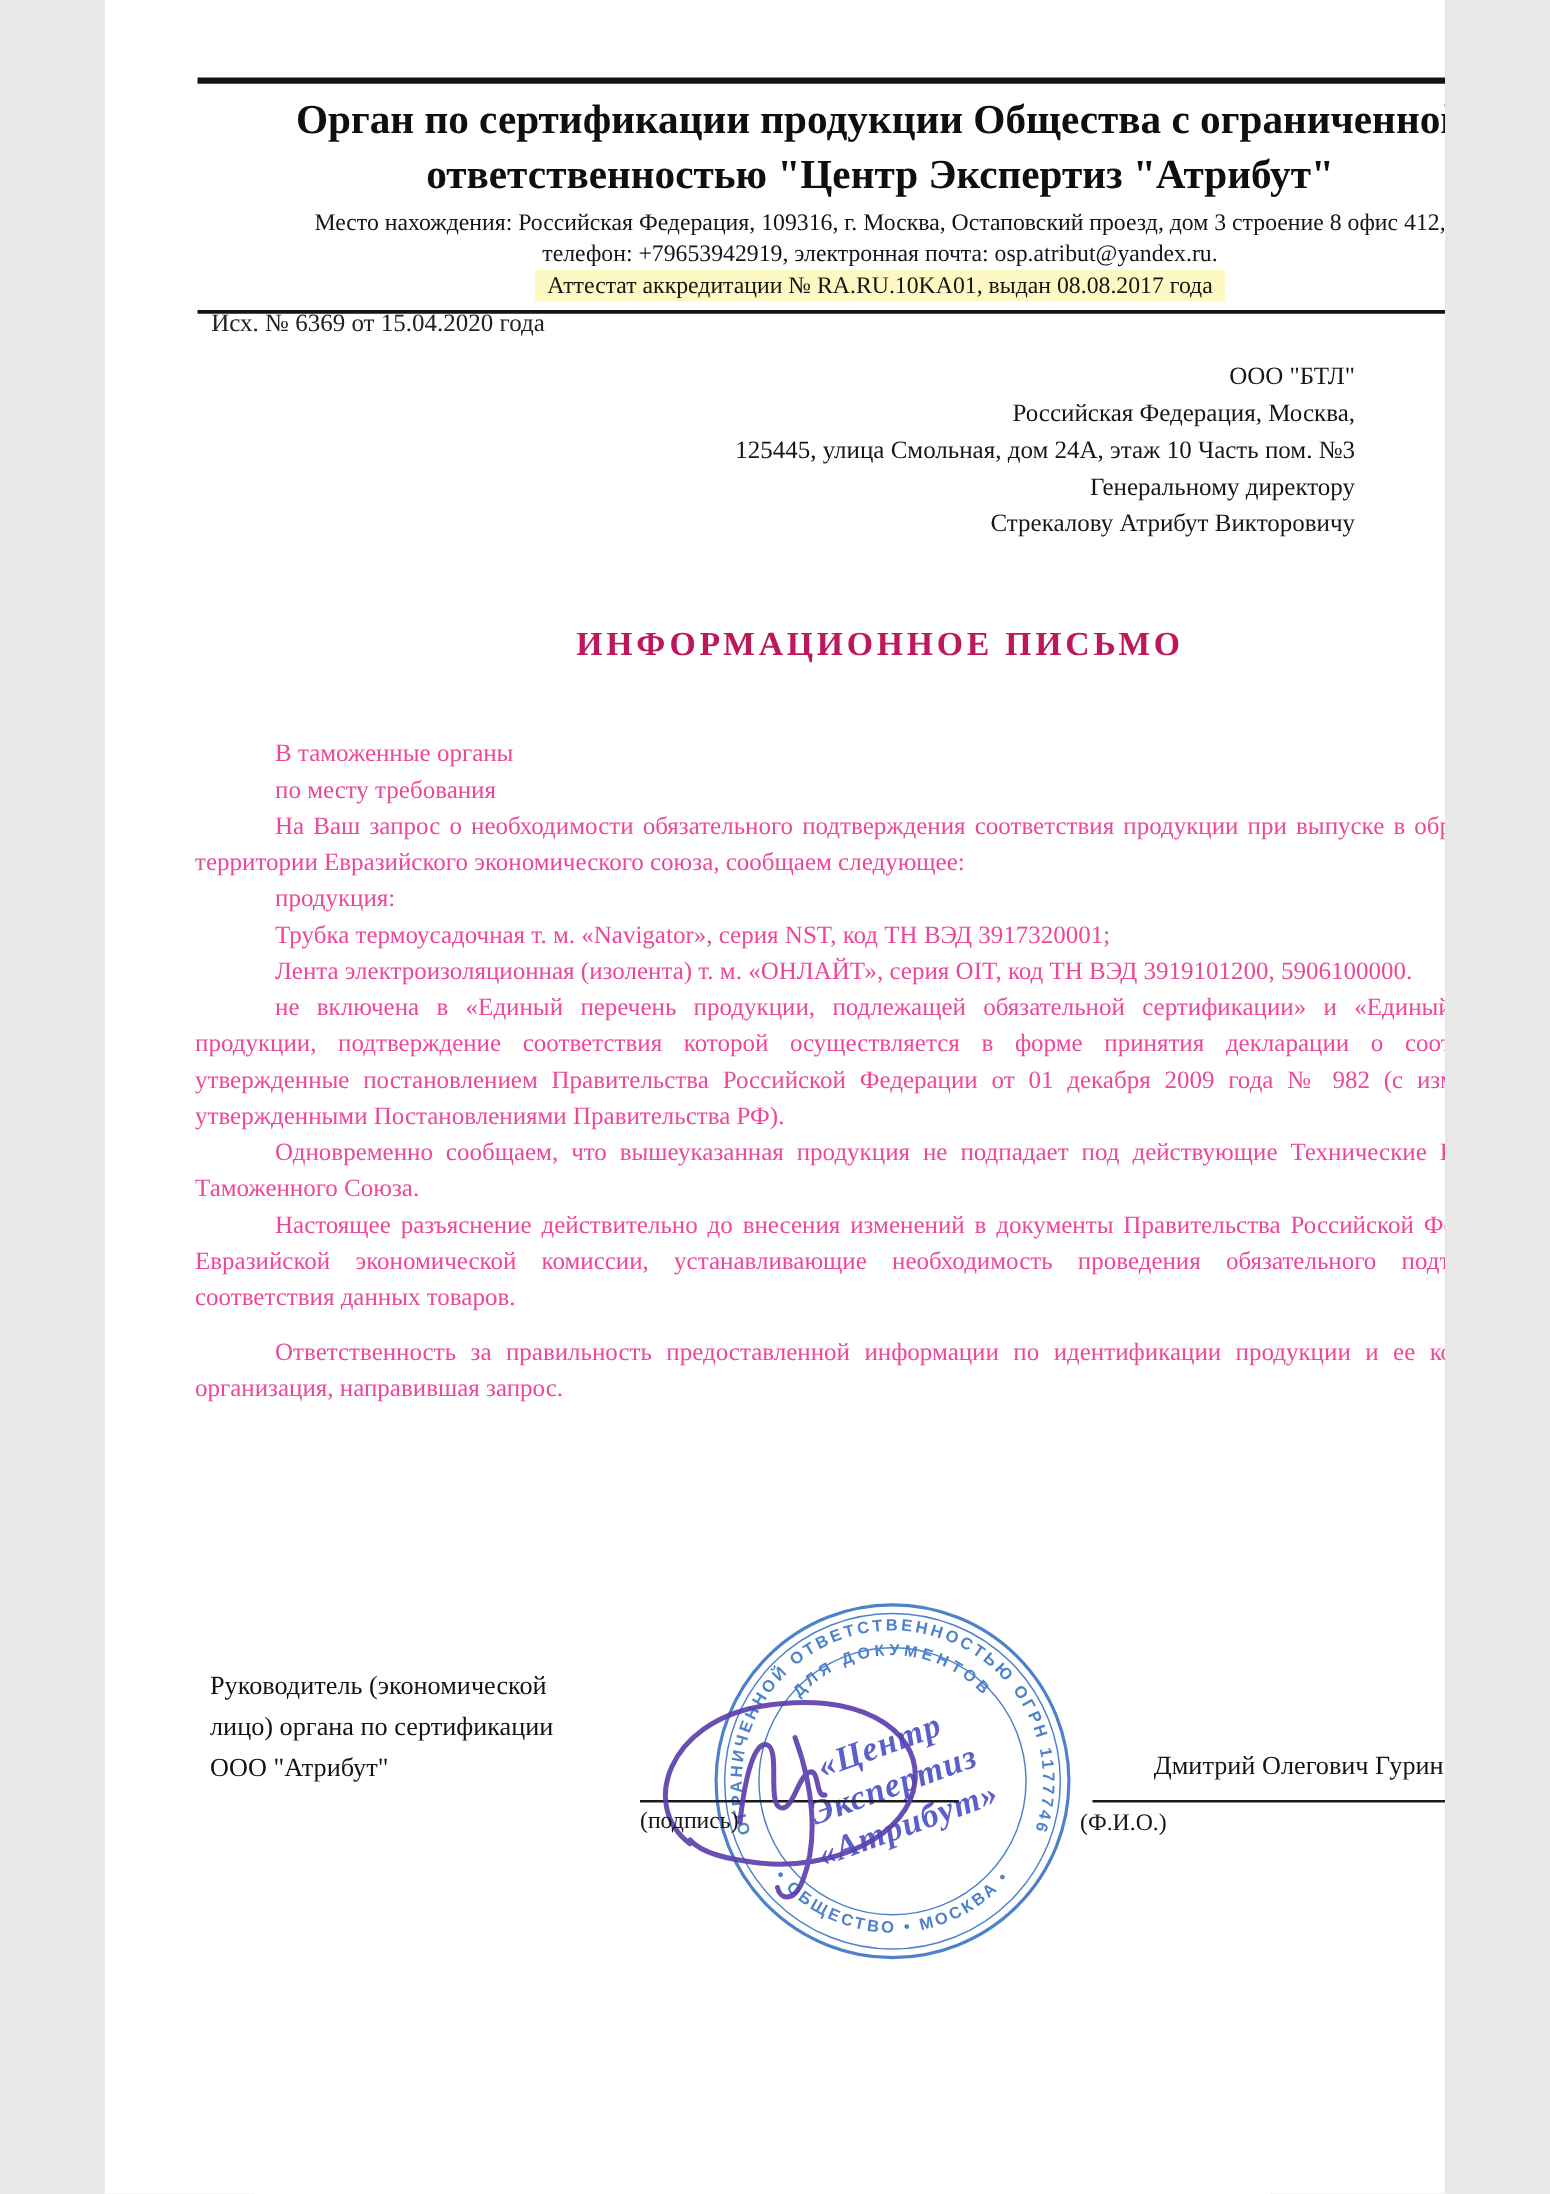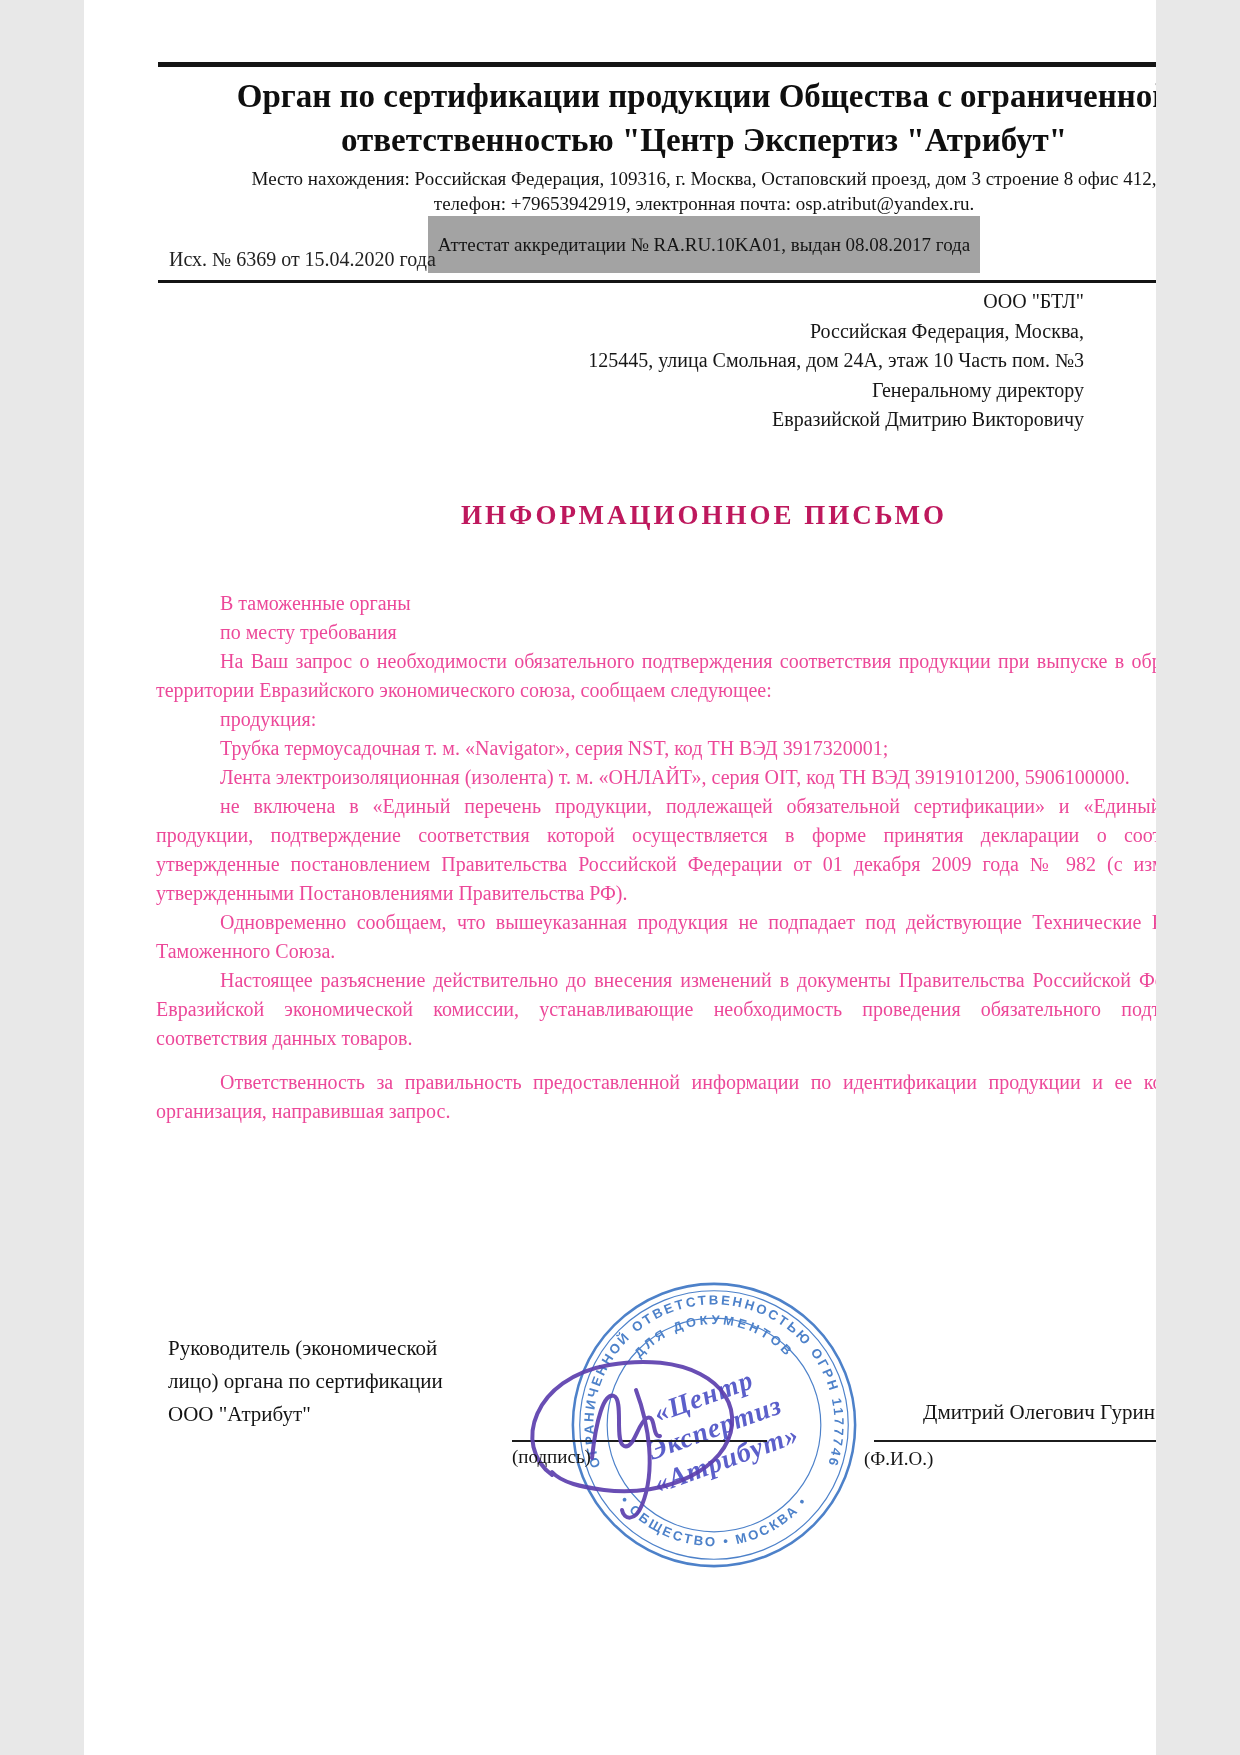--- a/index.html
+++ b/index.html
@@ -10,21 +10,21 @@
   }
 
   
   .letterhead {
     position:absolute; left:74px; top:62px; width:1092px;
     border-top:5px solid #141414; border-bottom:3px solid #141414;
     text-align:center; padding:5px 0 7px 0;
   }
   .lh-title { margin:2px 0 4px 0; font-size:33px; line-height:44px; font-weight:bold; color:#0f0f0f; }
   .lh-line  { margin:0; font-size:19px; line-height:25px; color:#151515; }
-  .lh-accred-bg { display:inline-block; background:#a3a3a3; padding:16px 10px; }
+  .lh-accred-bg { display:inline-block; background:#fef9c3; padding:0 10px; }
 
   
   .outgoing { position:absolute; left:85px; top:248px; font-size:20px; color:#222; }
   .recipient {
     position:absolute; right:72px; top:287px; width:700px;
     text-align:right; font-size:20px; line-height:29.5px; color:#161616;
   }
 
   
   .letter-title {
@@ -80,21 +80,21 @@
     <p class="lh-line"><span class="lh-accred-bg">Аттестат аккредитации № RA.RU.10KA01, выдан 08.08.2017 года</span></p>
   </div>
 
   <div class="outgoing">Исх. № 6369 от 15.04.2020 года</div>
 
   <div class="recipient">
       <div>ООО "БТЛ"</div>
       <div>Российская Федерация, Москва,</div>
       <div>125445, улица Смольная, дом 24А, этаж 10 Часть пом. №3</div>
       <div>Генеральному директору</div>
-      <div>Евразийской Дмитрию Викторовичу</div>
+      <div>Стрекалову Атрибут Викторовичу</div>
     </div>
 
   <div class="letter-title">ИНФОРМАЦИОННОЕ ПИСЬМО</div>
 
   <div class="letter-body">
       <p>В таможенные органы</p>
       <p>по месту требования</p>
       <p>На Ваш запрос о необходимости обязательного подтверждения соответствия продукции при выпуске в обращение на территории Евразийского экономического союза, сообщаем следующее:</p>
       <p>продукция:</p>
       <p>Трубка термоусадочная т. м. «Navigator», серия NST, код ТН ВЭД 3917320001;</p>

